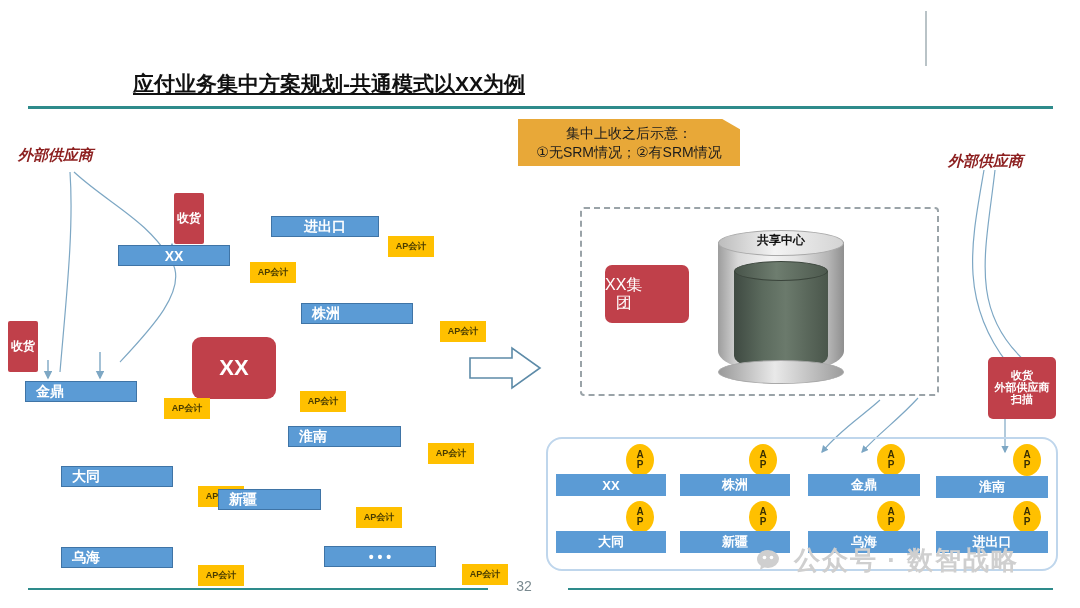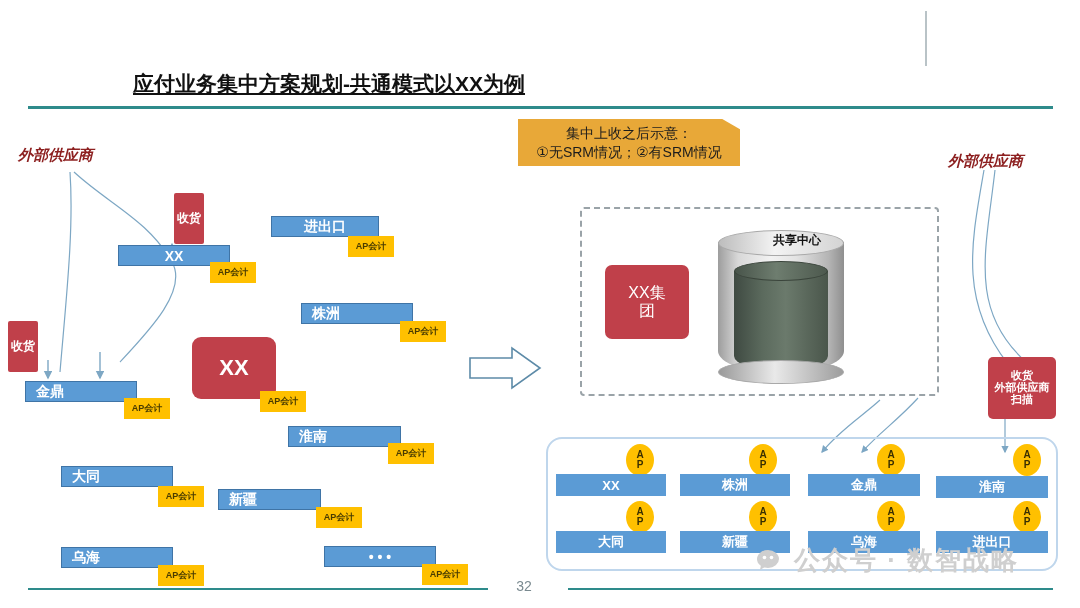--- a/index.html
+++ b/index.html
@@ -44,20 +44,21 @@
     color:#ffffff;font-size:14px;font-weight:bold;
     display:flex;align-items:center;box-sizing:border-box;
   }
   .bluebar.left-label{padding-left:10px;justify-content:flex-start;}
   .bluebar.center-label{justify-content:center;}
   .aptag{
     position:absolute;background:#FFC000;
     color:#4a3c00;font-size:9px;font-weight:bold;
     display:flex;align-items:center;justify-content:center;
     box-sizing:border-box;
+    margin-left:40px;
   }
   .redbox{
     position:absolute;background:#C0404A;color:#ffffff;
     display:flex;align-items:center;justify-content:center;
     text-align:center;font-size:13px;font-weight:bold;line-height:1.08;
     box-sizing:border-box;
   }
   .redbox.sm{font-size:12px;border-radius:2px;}
   .supplier-label{
     position:absolute;font-size:15px;font-weight:bold;font-style:italic;
@@ -78,23 +79,23 @@
     box-sizing:border-box;
   }
   .callout span{display:block;white-space:nowrap;}
 
   
   .dashgroup{
     position:absolute;left:580px;top:207px;width:355px;height:185px;
     border:2px dashed #9aa3a8;border-radius:4px;background:transparent;
   }
   .grpbox{
-    position:absolute;left:605px;top:265px;width:84px;height:74px;
+    position:absolute;left:605px;top:265px;width:84px;height:58px;
     background:#C0404A;border-radius:7px;color:#fff;
-    display:flex;align-items:center;justify-content:center;text-align:center;
+    display:flex;align-items:center;text-align:center;
     font-size:16px;line-height:1.15;box-sizing:border-box;
   }
 
   
   .cyl{position:absolute;left:718px;top:230px;width:126px;height:155px;}
   .cyl-body{
     position:absolute;left:0;top:12px;width:126px;height:131px;
     background:linear-gradient(to right,#9d9d9d 0%,#d8d8d8 16%,#f2f2f2 42%,#e3e3e3 62%,#b4b4b4 88%,#8f8f8f 100%);
     border-radius:0 0 63px 63px/0 0 22px 22px;
   }
@@ -102,21 +103,21 @@
     position:absolute;left:0;top:0;width:126px;height:26px;
     background:linear-gradient(to right,#bdbdbd,#f3f3f3 45%,#d4d4d4);
     border:1px solid #a9a9a9;border-radius:63px/13px;box-sizing:border-box;
   }
   .cyl-bottom{
     position:absolute;left:0;top:130px;width:126px;height:24px;
     background:linear-gradient(to right,#9a9a9a,#e9e9e9 45%,#9d9d9d);
     border:1px solid #a9a9a9;border-radius:63px/12px;box-sizing:border-box;
   }
   .cyl-label{
-    position:absolute;left:16px;top:2px;width:126px;text-align:center;
+    position:absolute;left:0;top:2px;width:126px;text-align:center;
     font-size:12px;font-weight:bold;color:#111;
   }
   .cyl-inner{
     position:absolute;left:16px;top:41px;width:94px;height:100px;
     background:linear-gradient(to right,#3f4a42 0%,#5b6a5d 30%,#6b7a6c 55%,#4a564b 100%);
     border-radius:0 0 47px 47px/0 0 15px 15px;
   }
   .cyl-inner-top{
     position:absolute;left:16px;top:31px;width:94px;height:20px;
     background:linear-gradient(to right,#48544a,#6e7d6f 45%,#4d594e);

